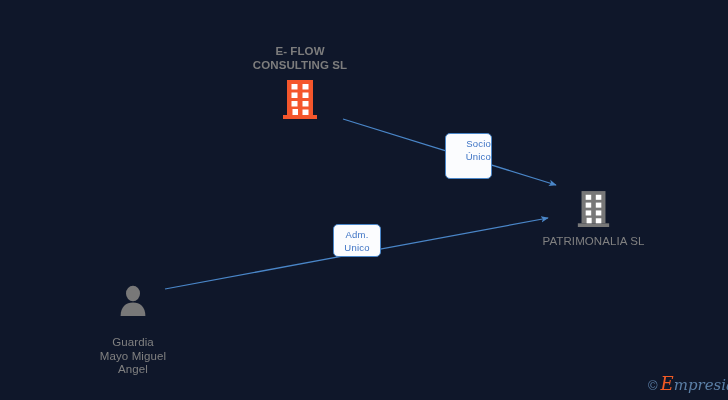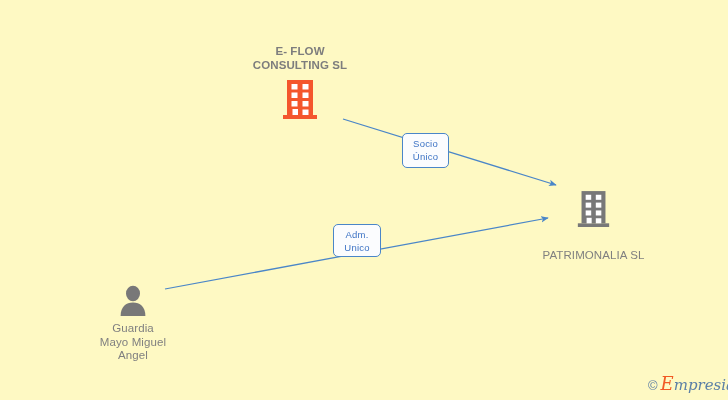--- a/index.html
+++ b/index.html
@@ -4,21 +4,21 @@
 <style>
   html, body {
     margin: 0;
     padding: 0;
     background: #ffffff;
   }
   #canvas {
     position: relative;
     width: 728px;
     height: 400px;
-    background: #fef9c3;
+    background: #0f172a;
     overflow: hidden;
     font-family: "Liberation Sans", sans-serif;
   }
   #edges {
     position: absolute;
     left: 0;
     top: 0;
     width: 728px;
     height: 400px;
   }
@@ -50,49 +50,50 @@
     width: 136px;
   }
   #node-eflow .icon-wrap { margin-top: 7px; }
 
   
   #node-patrimonalia {
     left: 528px;
     top: 190px;
     width: 131px;
   }
-  #node-patrimonalia .node-label { margin-top: 20px; }
+  #node-patrimonalia .node-label { margin-top: 6px; }
 
   
   #node-person {
     left: 78px;
     top: 284px;
     width: 110px;
   }
-  #node-person .node-label { margin-top: 6px; }
+  #node-person .node-label { margin-top: 20px; }
 
   .edge-label {
     position: absolute;
     box-sizing: border-box;
     border: 1px solid #4a86c8;
     border-radius: 5px;
     background: #fbfcfe;
     color: #3d73c4;
     font-size: 9.5px;
     line-height: 13px;
     text-align: center;
     padding-top: 3px;
     white-space: pre-line;
     letter-spacing: 0.2px;
   }
   #label-socio-unico {
-    left: 402px;
+    left: 445px;
     top: 133px;
     width: 47px;
-    height: 35px;
+    height: 46px;
+    text-align: right;
   }
   #label-adm-unico {
     left: 333px;
     top: 224px;
     width: 48px;
     height: 33px;
   }
 
   #watermark {
     position: absolute;

